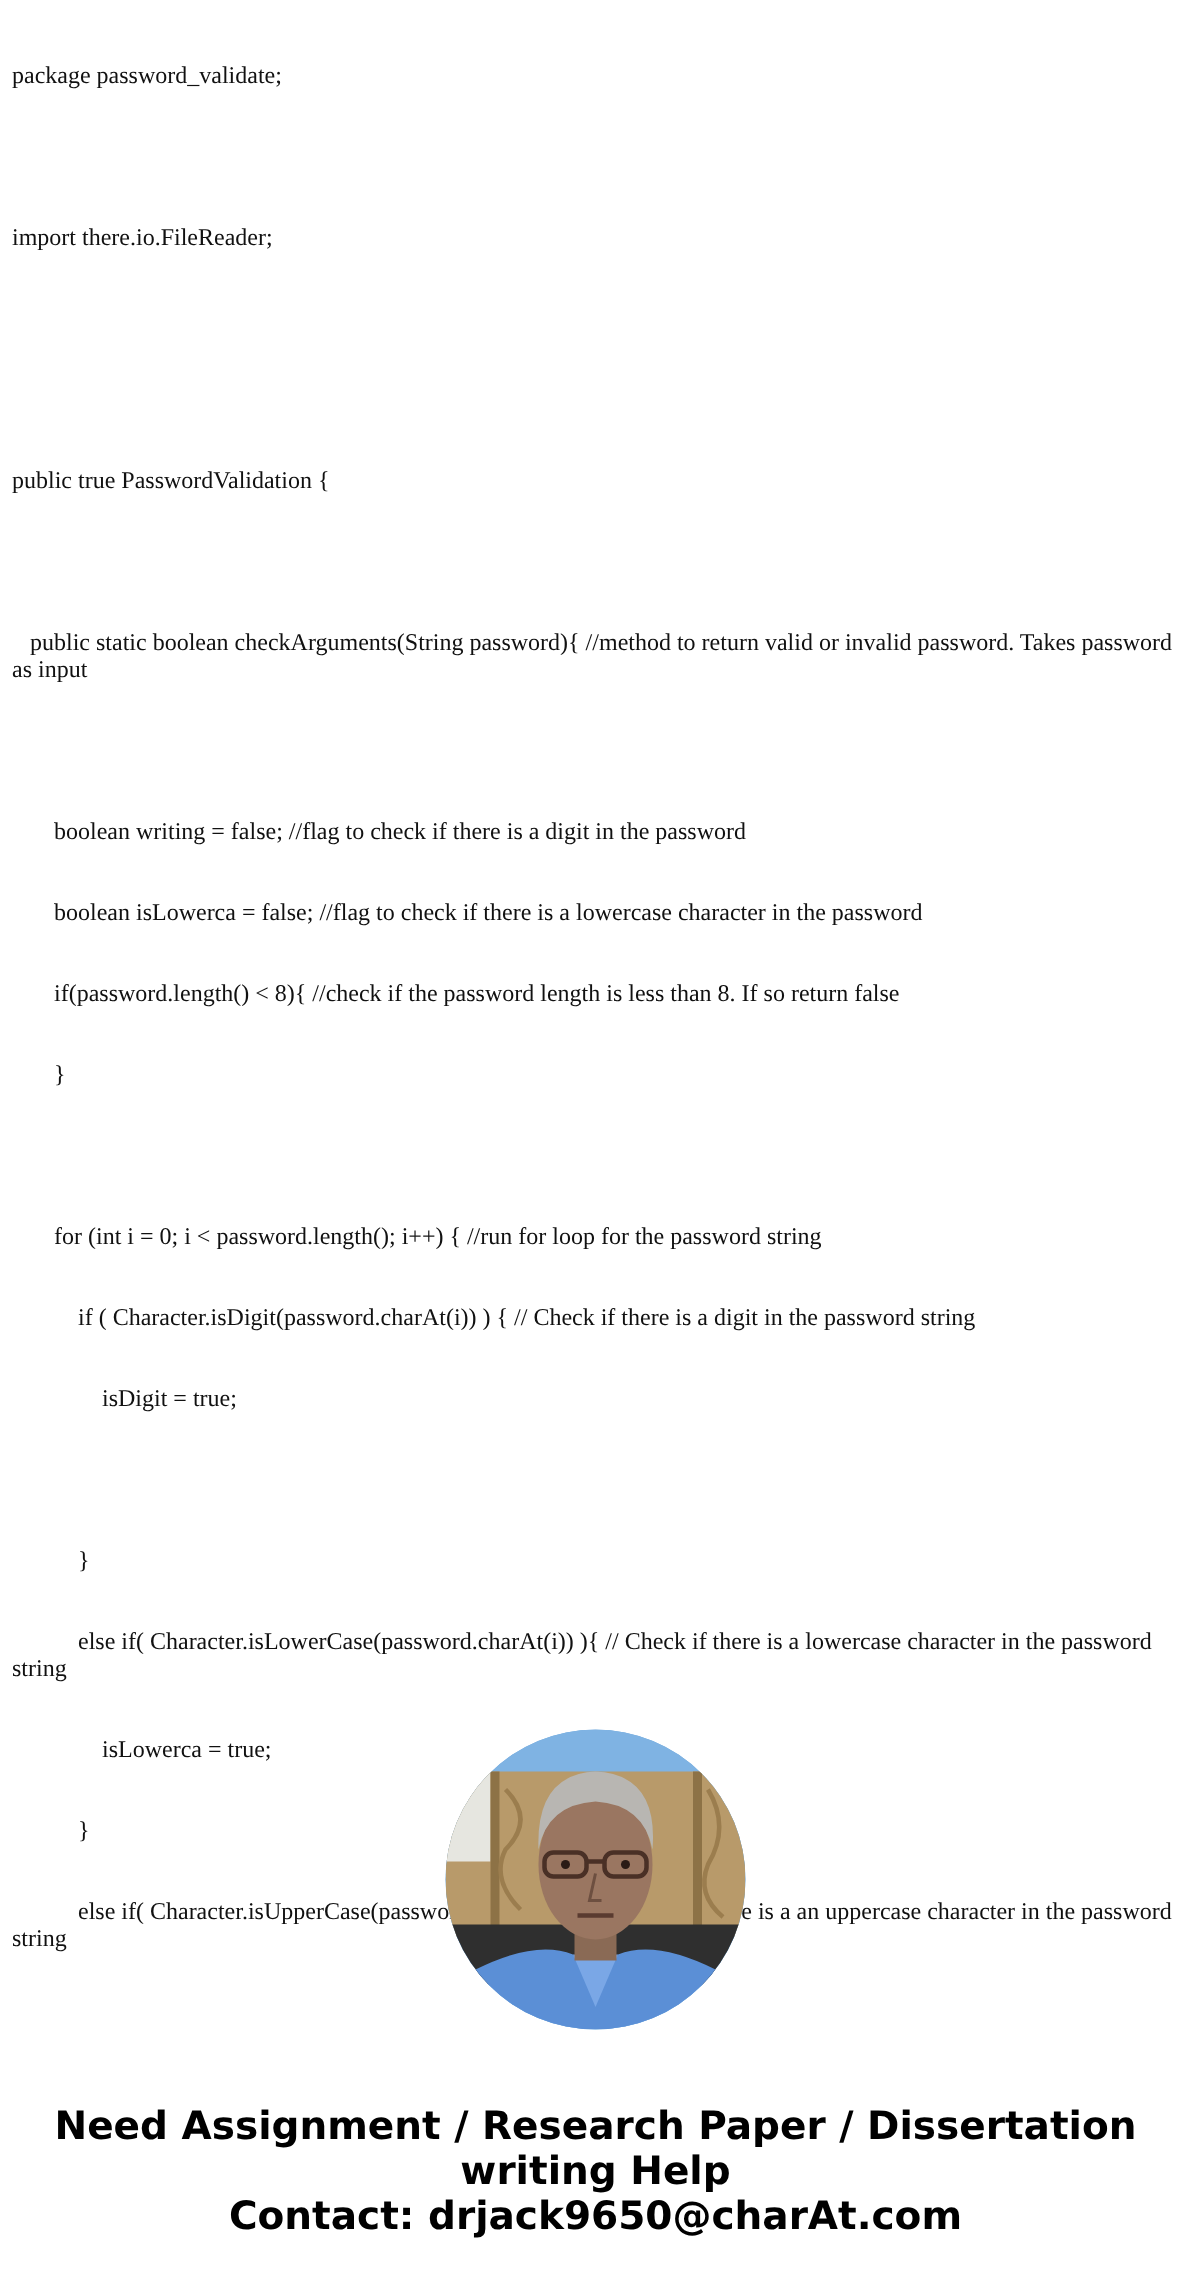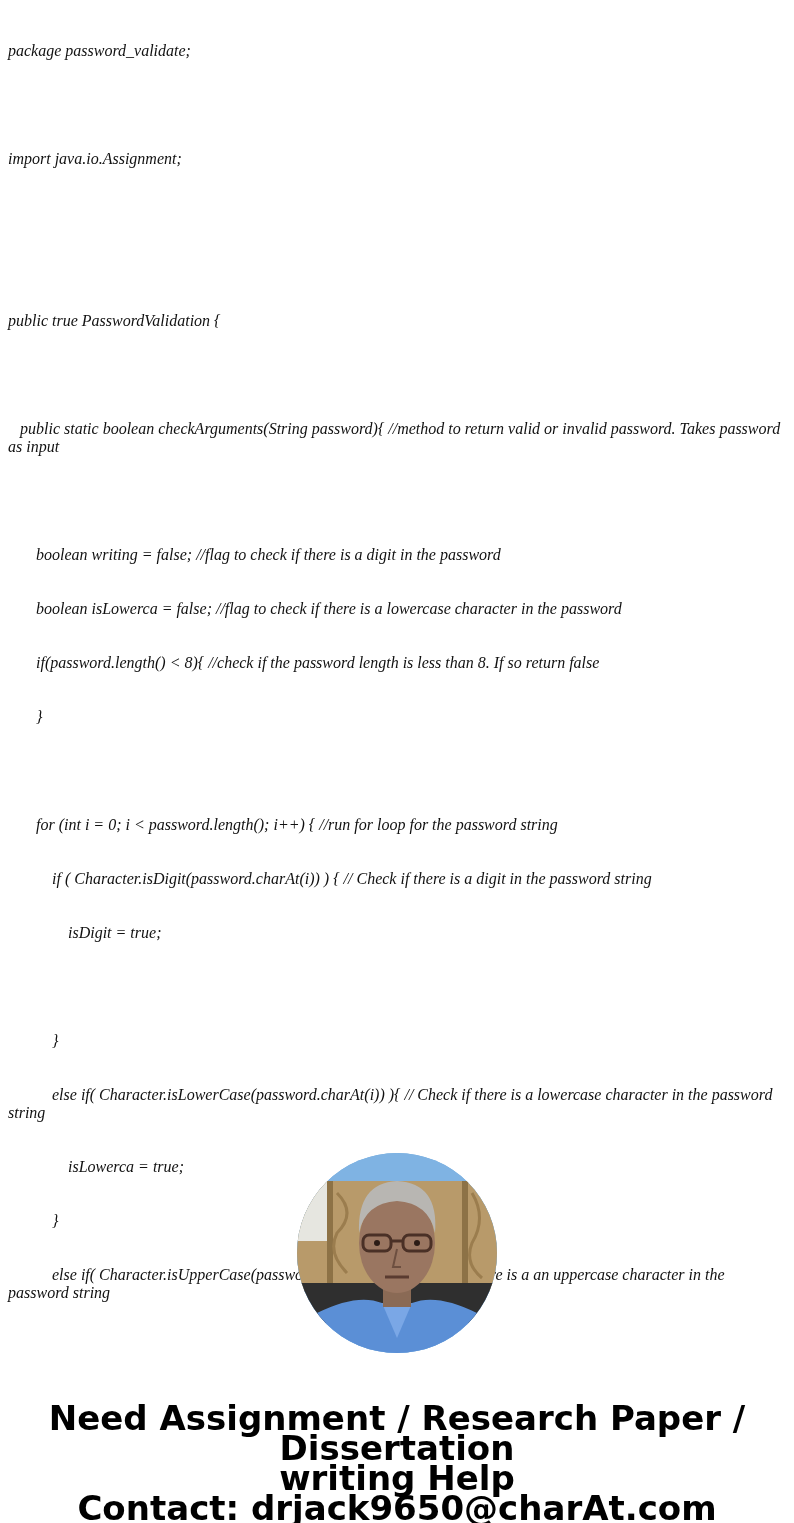--- a/index.html
+++ b/index.html
@@ -21,54 +21,53 @@
       width: 778px;
       font-family: "Liberation Serif", serif;
       font-size: 16px;
       line-height: 18px;
       white-space: pre-wrap;
       word-wrap: break-word;
     }
     .code .ln {
       display: block;
       min-height: 18px;
-      font-style: italic;
     }
     .avatar {
       position: absolute;
       left: 297px;
       top: 1153px;
       width: 200px;
       height: 200px;
       border-radius: 50%;
       overflow: hidden;
       background: #6fa8dc;
     }
     .avatar svg { display: block; }
     .footer {
       position: absolute;
       left: 0;
       top: 1403px;
       width: 794px;
       text-align: center;
       font-family: "DejaVu Sans", sans-serif;
       font-weight: bold;
-      font-size: 34px;
+      font-size: 26px;
       line-height: 30px;
       color: #000000;
     }
     .footer div { display: block; }
   </style>
 </head>
 <body>
 
 <div class="code">
   <span class="ln">package password_validate;</span>
   <span class="ln"></span>
-  <span class="ln">import java.io.Assignment;</span>
+  <span class="ln">import there.io.FileReader;</span>
   <span class="ln"></span>
   <span class="ln"></span>
   <span class="ln">public true PasswordValidation {</span>
   <span class="ln"></span>
   <span class="ln">   public static boolean checkArguments(String password){ //method to return valid or invalid password. Takes password as input</span>
   <span class="ln"></span>
   <span class="ln">       boolean writing = false; //flag to check if there is a digit in the password</span>
   <span class="ln">       boolean isLowerca = false; //flag to check if there is a lowercase character in the password</span>
   <span class="ln">       if(password.length() &lt; 8){ //check if the password length is less than 8. If so return false</span>
   <span class="ln">       }</span>

